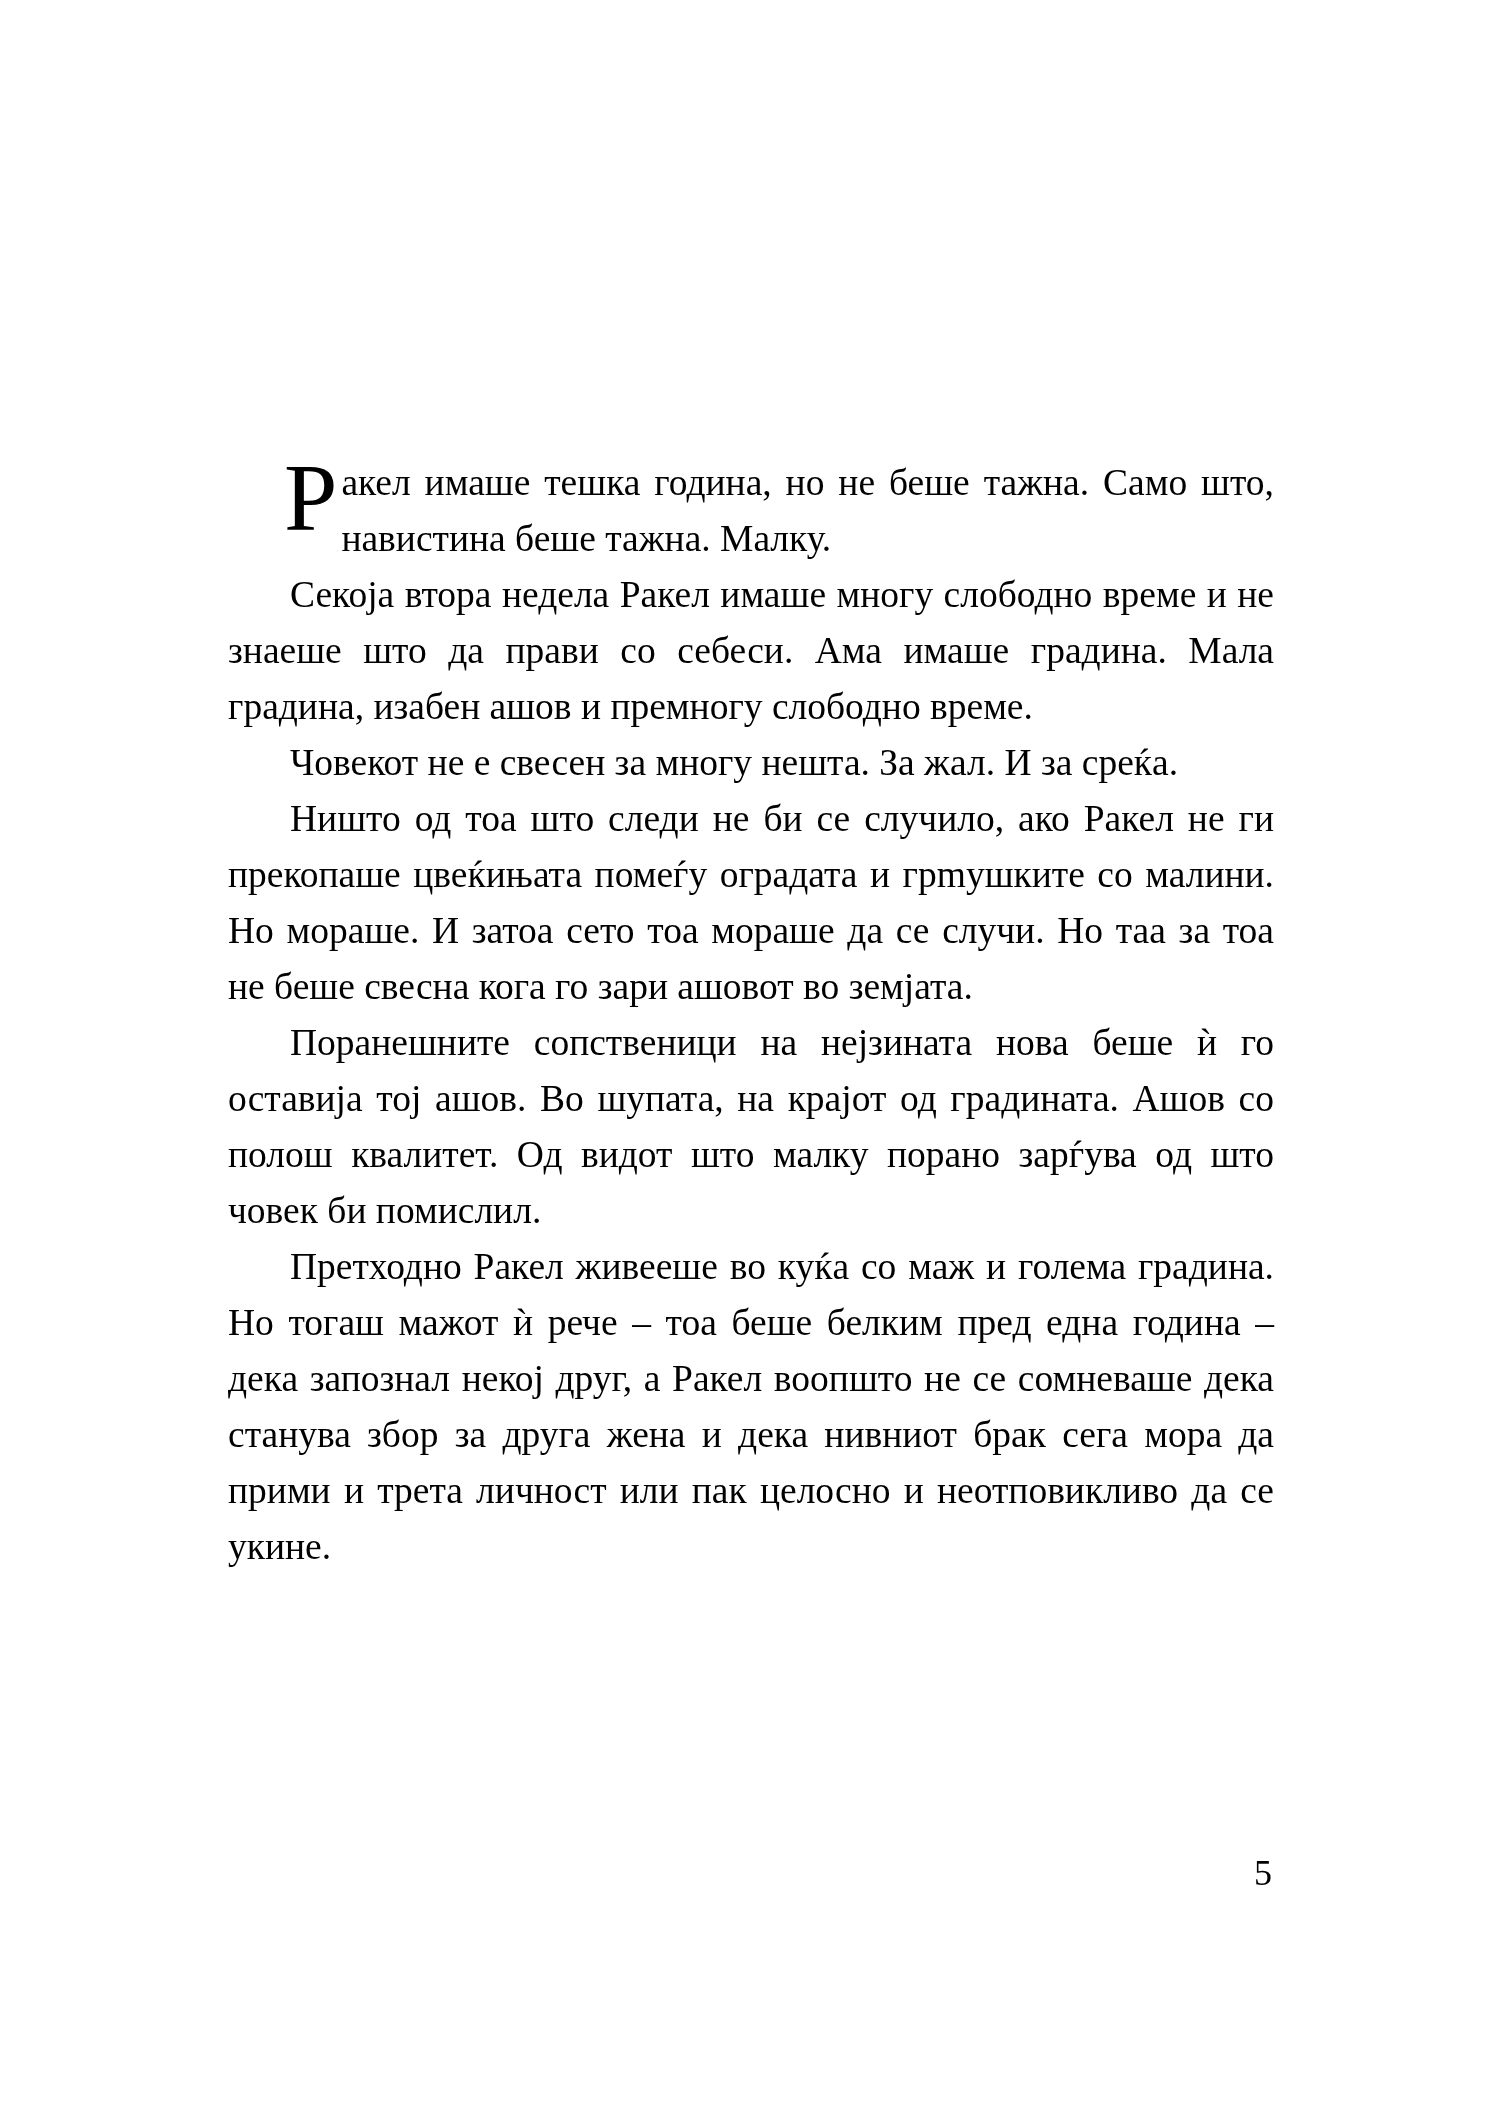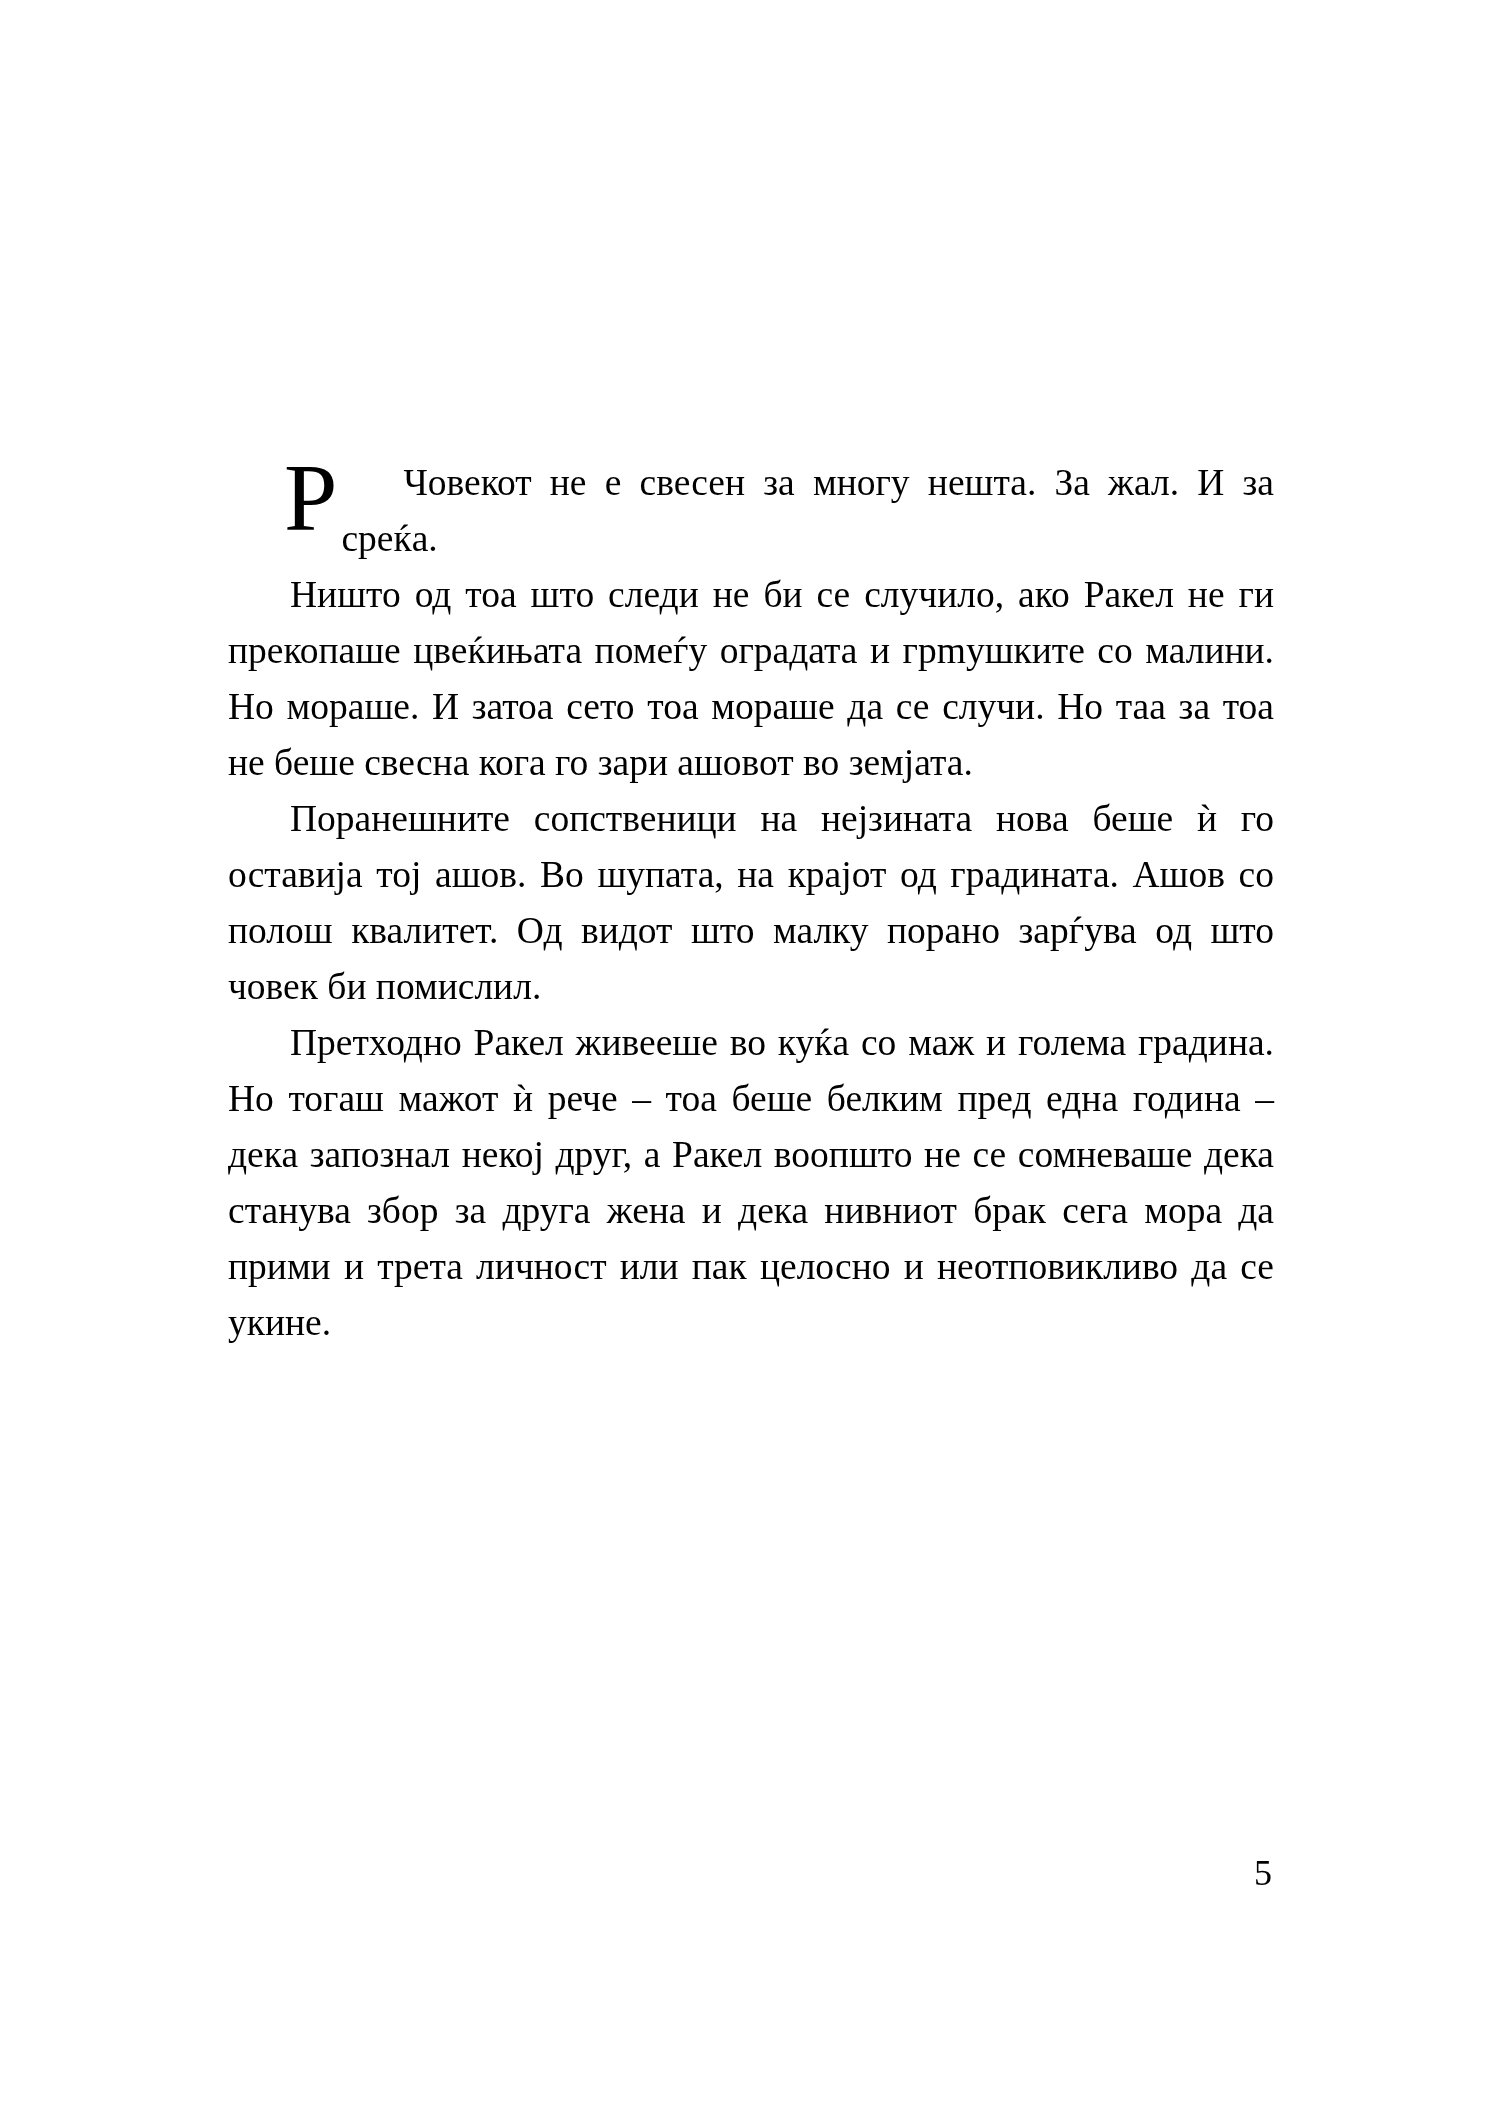--- a/index.html
+++ b/index.html
@@ -71,22 +71,23 @@
     text-align: right;
   }
 </style>
 </head>
 <body>
 
 <div class="page">
 
   <div class="text-block">
 
-    <p class="body-par opening"><span class="dropcap">Р</span></p>
+    <p class="body-par opening"><span class="dropcap">Р</span><span>акел имаше тешка година, но не беше тажна. Само што, навистина беше тажна. Малку.</span></p>
 
+    <p class="body-par">Секоја втора недела Ракел имаше многу слободно време и не знаеше што да прави со себеси. Ама имаше градина. Мала градина, изабен ашов и премногу слободно време.</p>
 
     <p class="body-par par-gap">Човекот не е свесен за многу нешта. За жал. И за среќа.</p>
 
     <p class="body-par par-gap">Ништо од тоа што следи не би се случило, ако Ракел не ги прекопаше цвеќињата помеѓу оградата и гр­mушките со малини. Но мораше. И затоа сето тоа мораше да се случи. Но таа за тоа не беше свесна кога го зари ашовот во земјата.</p>
 
     <p class="body-par">Поранешните сопственици на нејзината нова беше ѝ го оставија тој ашов. Во шупата, на крајот од градината. Ашов со полош квалитет. Од видот што малку порано зарѓува од што човек би помислил.</p>
 
     <p class="body-par par-gap">Претходно Ракел живееше во куќа со маж и голема градина. Но тогаш мажот ѝ рече – тоа беше белким пред една година – дека запознал некој друг, а Ракел вооп­што не се сомневаше дека станува збор за друга жена и дека нивниот брак сега мора да прими и трета личност или пак целосно и неотповикливо да се укине.</p>
 
   </div>

